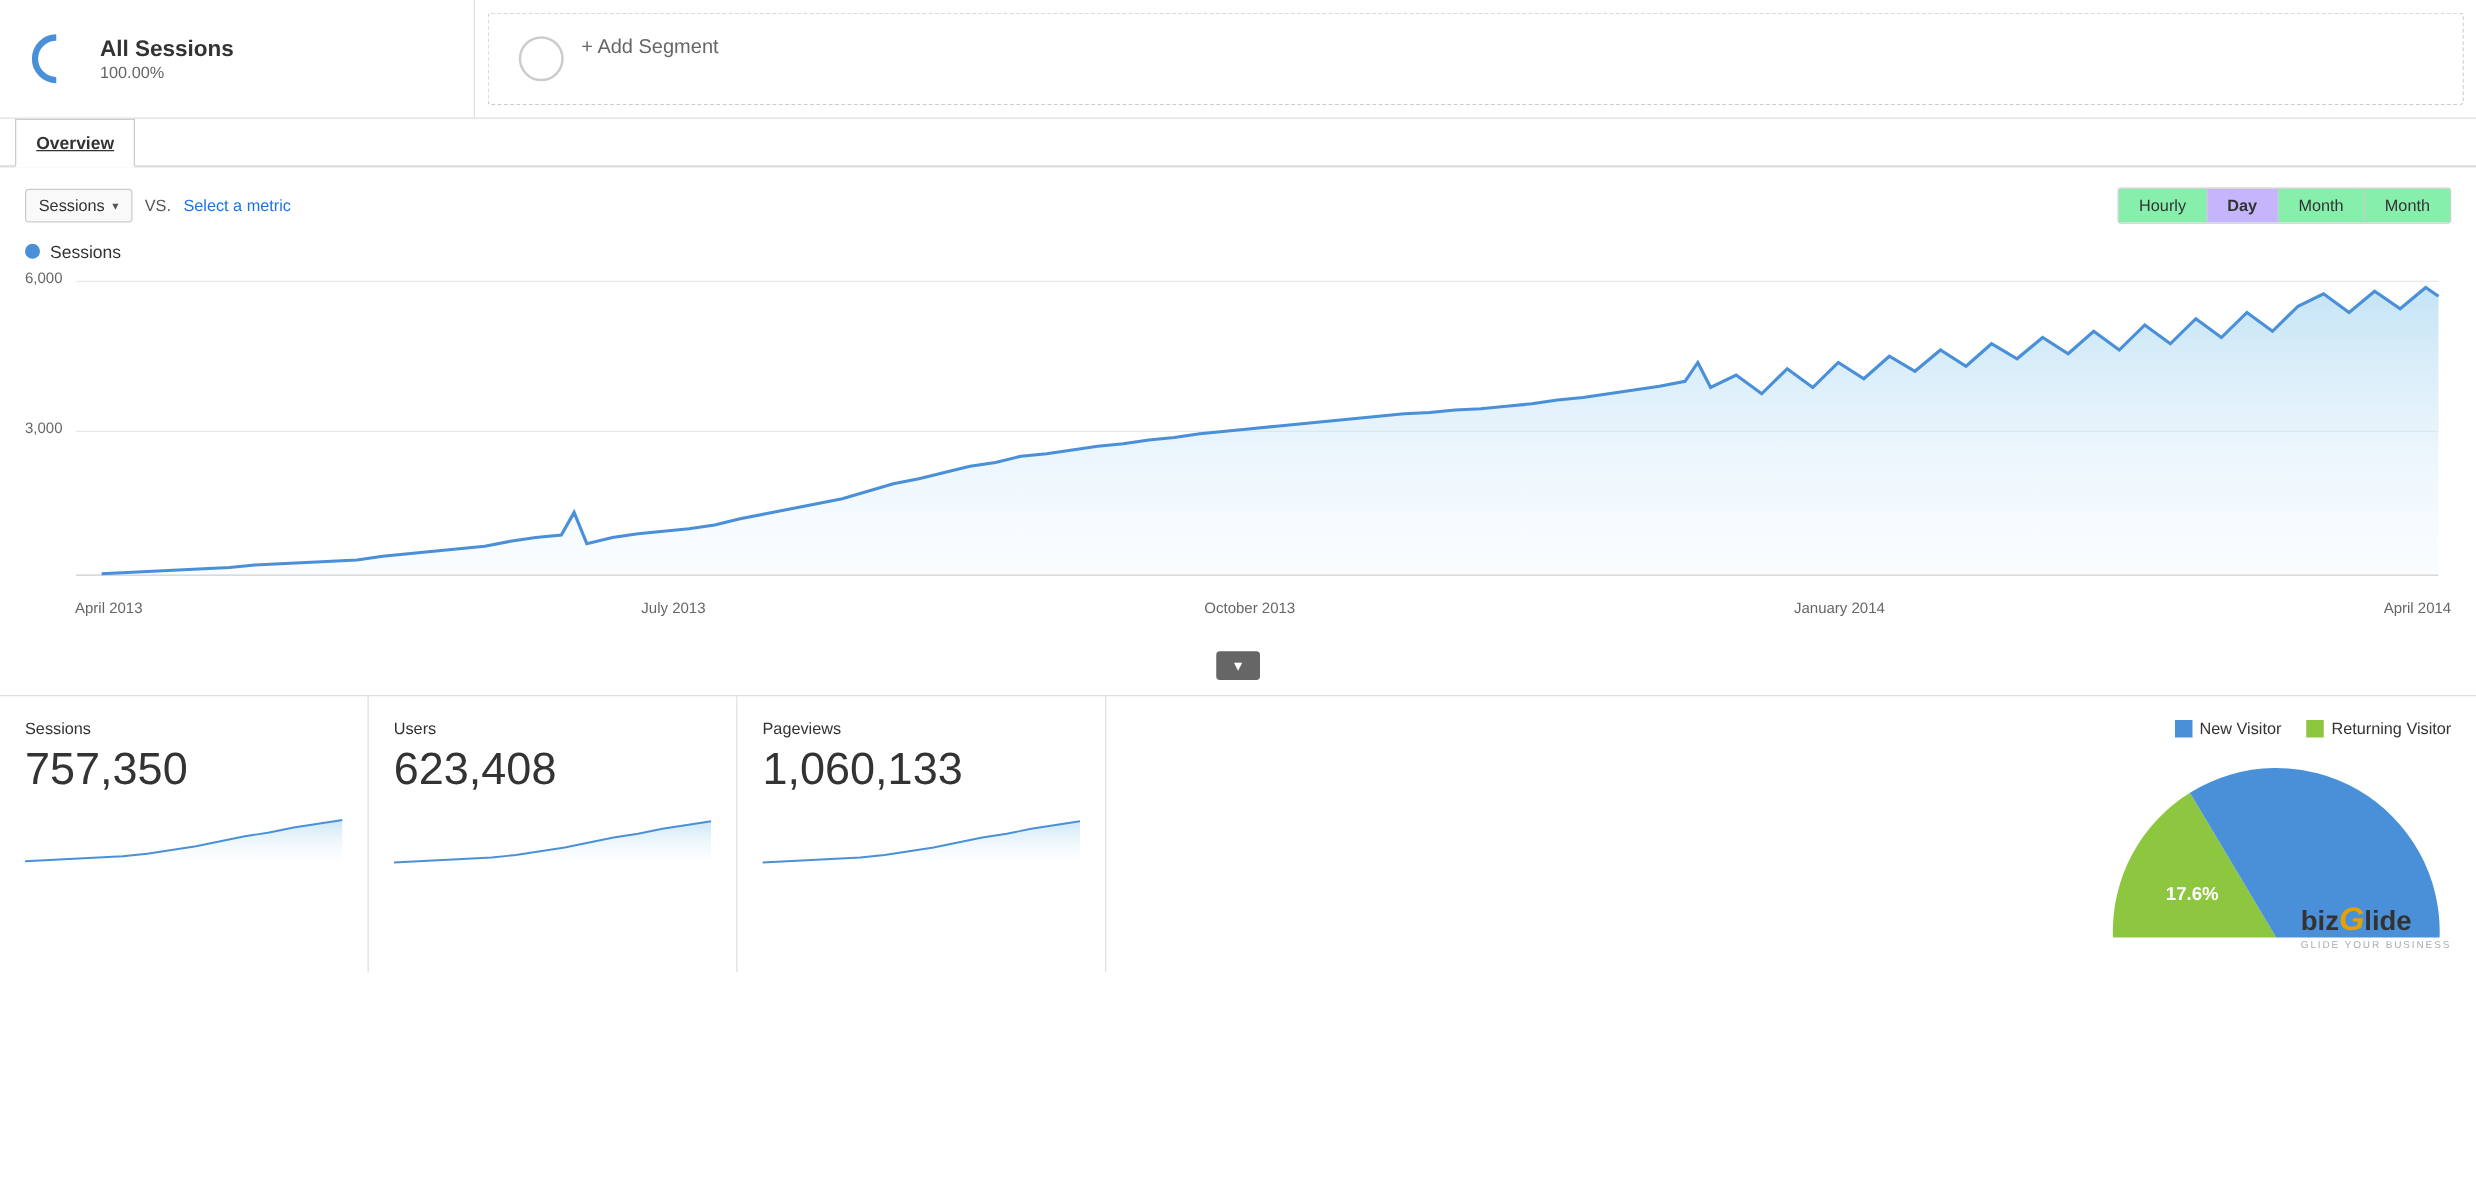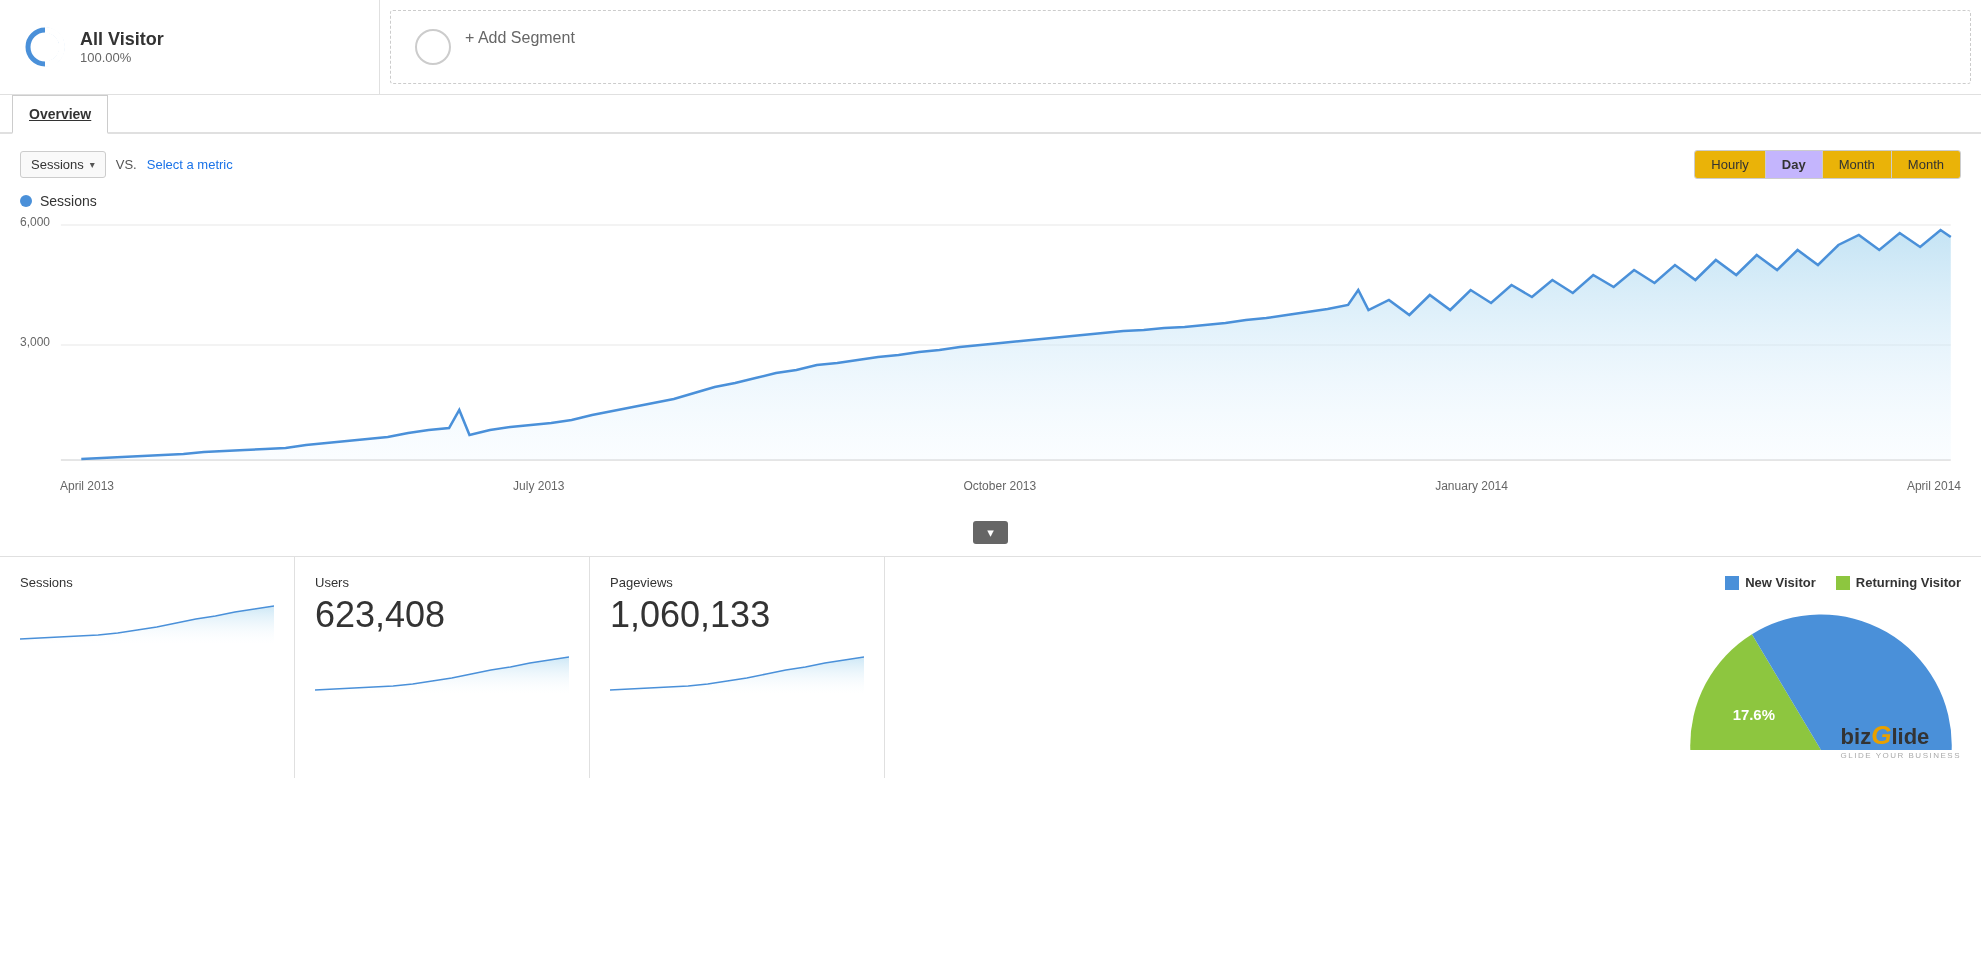--- a/index.html
+++ b/index.html
@@ -108,21 +108,21 @@
       display: flex;
       border: 1px solid #ccc;
       border-radius: 3px;
       overflow: hidden;
     }
     .time-btn {
       padding: 6px 16px;
       font-size: 13px;
       border-right: 1px solid #ccc;
       cursor: pointer;
-      background: #eab308;
+      background: #86efac;
       color: #333;
     }
     .time-btn:last-child { border-right: none; }
     .time-btn.active {
       background: #c4b5fd;
       font-weight: bold;
     }
 
     .legend-row {
       display: flex;
@@ -222,21 +222,20 @@
       display: flex;
       gap: 20px;
       margin-bottom: 10px;
       justify-content: flex-end;
     }
     .pie-legend-item {
       display: flex;
       align-items: center;
       gap: 6px;
       font-size: 13px;
-      font-weight: bold;
     }
     .pie-legend-color {
       width: 14px;
       height: 14px;
     }
 
     .pie-container {
       position: relative;
       width: 280px;
       height: 160px;
@@ -248,21 +247,21 @@
 </head>
 <body>
 
 <div class="top-bar">
   <div class="segment-box">
     <svg class="segment-icon" viewBox="0 0 42 42">
       <circle cx="21" cy="21" r="17" fill="none" stroke="#4A90D9" stroke-width="5"></circle>
       <path d="M21 4 A17 17 0 0 1 21 38" fill="none" stroke="#fff" stroke-width="6"></path>
     </svg>
     <div class="segment-info">
-      <div class="segment-title">All Visitor</div>
+      <div class="segment-title">All Sessions</div>
       <div class="segment-pct">100.00%</div>
     </div>
   </div>
   <div class="add-segment-box">
     <div class="add-segment-circle"></div>
     <span class="add-segment-label">+ Add Segment</span>
   </div>
 </div>
 
 <div class="overview-tab-bar">
@@ -368,20 +367,21 @@
 
   <div class="chart-divider">
     <button class="expand-btn">▾</button>
   </div>
 </div>
 
 <div class="stats-section">
 
   <div class="stat-card">
     <div class="stat-label">Sessions</div>
+    <div class="stat-value">757,350</div>
     <svg class="mini-chart" viewBox="0 0 260 50" preserveAspectRatio="none" xmlns="http://www.w3.org/2000/svg">
       <defs>
         <linearGradient id="miniGrad1" x1="0" y1="0" x2="0" y2="1">
           <stop offset="0%" stop-color="#ACD8F0" stop-opacity="0.6"></stop>
           <stop offset="100%" stop-color="#fff" stop-opacity="0.1"></stop>
         </linearGradient>
       </defs>
       <path d="M 0,45 L 20,44 L 40,43 L 60,42 L 80,41 L 100,39 L 120,36 L 140,33 L 160,29 L 180,25 L 200,22 L 220,18 L 240,15 L 260,12 L 260,50 L 0,50 Z" fill="url(#miniGrad1)"></path>
       <path d="M 0,45 L 20,44 L 40,43 L 60,42 L 80,41 L 100,39 L 120,36 L 140,33 L 160,29 L 180,25 L 200,22 L 220,18 L 240,15 L 260,12" fill="none" stroke="#4A90D9" stroke-width="1.5"></path>
     </svg>

